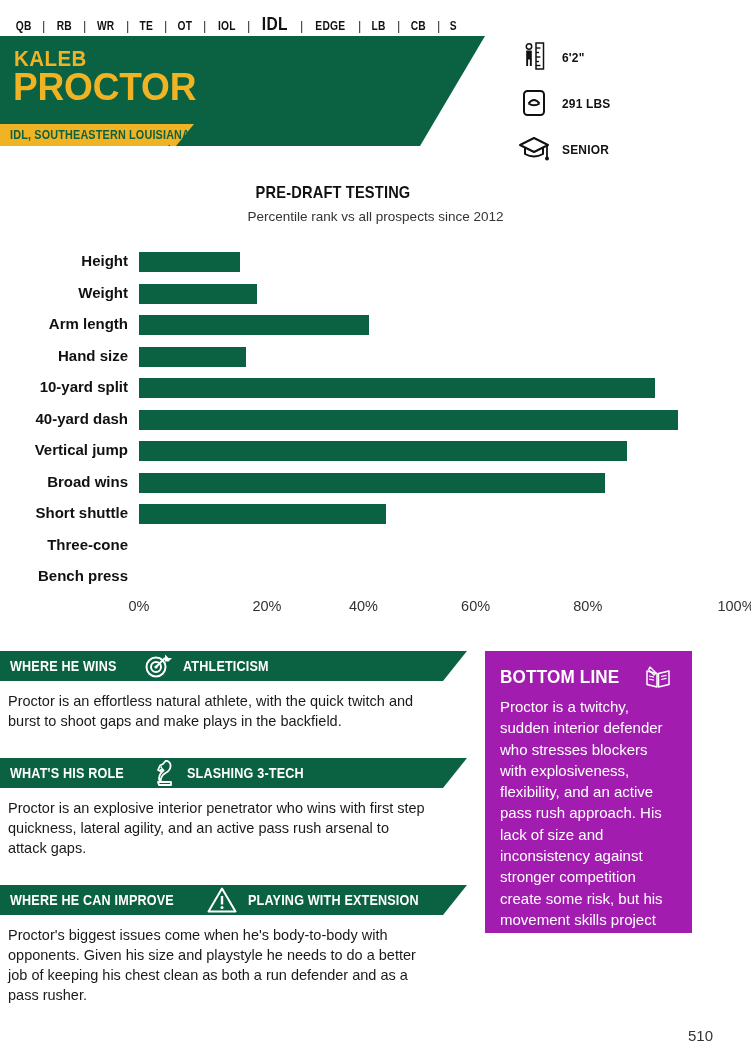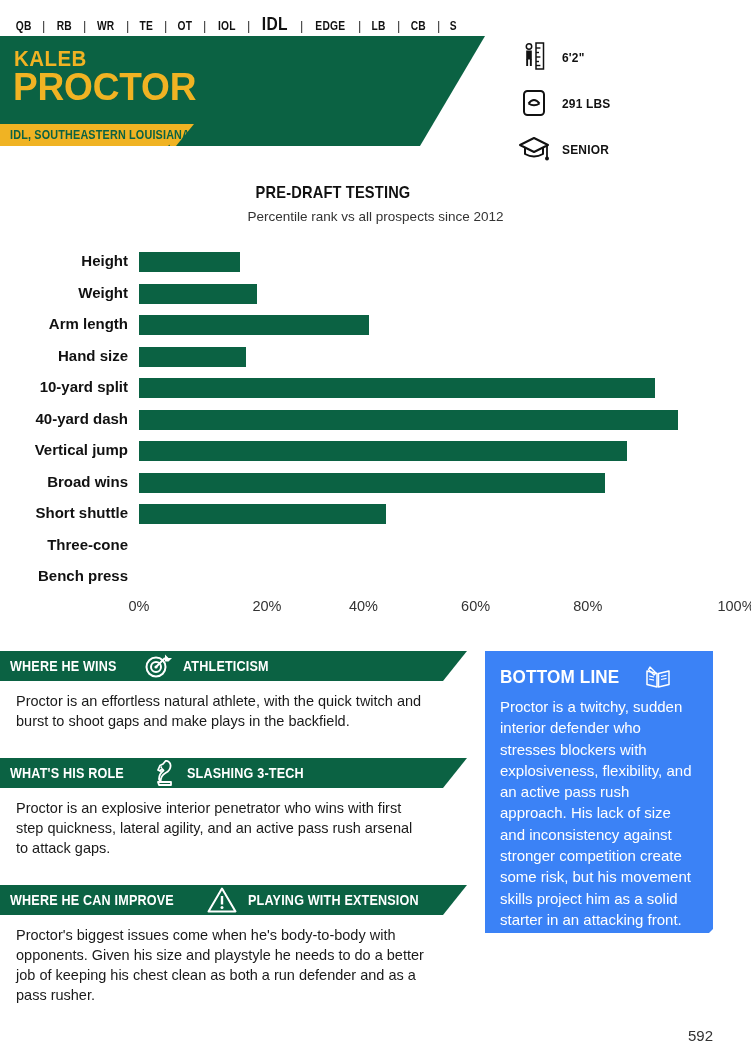--- a/index.html
+++ b/index.html
@@ -122,28 +122,28 @@
     font-size:14px; font-weight:bold; letter-spacing:.2px;
     margin-left:10px; transform:scaleX(.9); transform-origin:left;
     white-space:nowrap;
   }
   .sec-head-icon{ margin:0 10px 0 14px; display:flex; align-items:center; }
   .sec-head-value{
     font-size:14px; font-weight:bold; letter-spacing:.2px;
     transform:scaleX(.9); transform-origin:left; white-space:nowrap;
   }
   .sec-body{
-    padding:10px 12px 0 16px; font-size:14.5px; line-height:1.38;
+    padding:10px 12px 0 8px; font-size:14.5px; line-height:1.38;
     color:#1a1a1a; max-width:440px;
   }
 
   
   .bottomline{
-    position:absolute; left:485px; top:651px; width:228px; height:282px;
-    background:#3b82f6; color:#fff;
+    position:absolute; left:485px; top:651px; width:207px; height:282px;
+    background:#a21caf; color:#fff;
     clip-path:polygon(0 0, 251px 0, 251px 255px, 224px 282px, 0 282px);
     padding:14px 14px 0 15px;
   }
   .bl-head{ display:flex; align-items:center; margin-bottom:7px; }
   .bl-title{
     font-size:19px; font-weight:bold; letter-spacing:.2px;
     transform:scaleX(.9); transform-origin:left;
   }
   .bl-icon{ margin-left:12px; display:flex; align-items:center; }
   .bl-text{ font-size:15px; line-height:1.42; font-weight:normal; }
@@ -373,13 +373,13 @@
         <line x1="4" y1="11" x2="9" y2="12.2" stroke="#fff" stroke-width="1.2"></line>
         <line x1="4" y1="14" x2="9" y2="15.2" stroke="#fff" stroke-width="1.2"></line>
         <line x1="16" y1="11.5" x2="21.5" y2="10.3" stroke="#fff" stroke-width="1.2"></line>
         <line x1="16" y1="14.5" x2="21.5" y2="13.3" stroke="#fff" stroke-width="1.2"></line>
       </svg>
     </div>
   </div>
   <div class="bl-text">Proctor is a twitchy, sudden interior defender who stresses blockers with explosiveness, flexibility, and an active pass rush approach. His lack of size and inconsistency against stronger competition create some risk, but his movement skills project him as a solid starter in an attacking front.</div>
 </div>
 
-<div class="page-num">592</div>
+<div class="page-num">510</div>
 
 </body></html>

